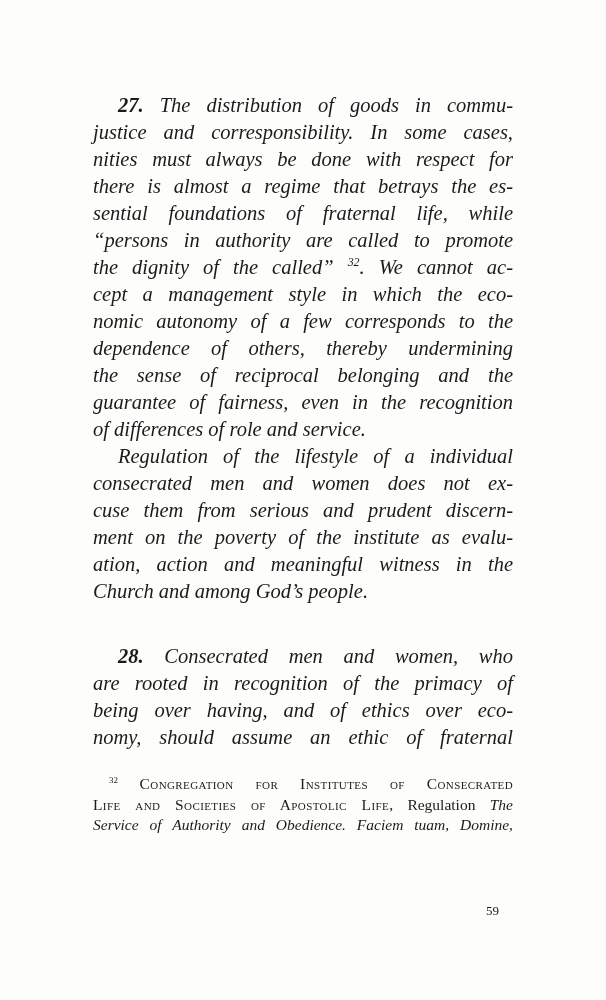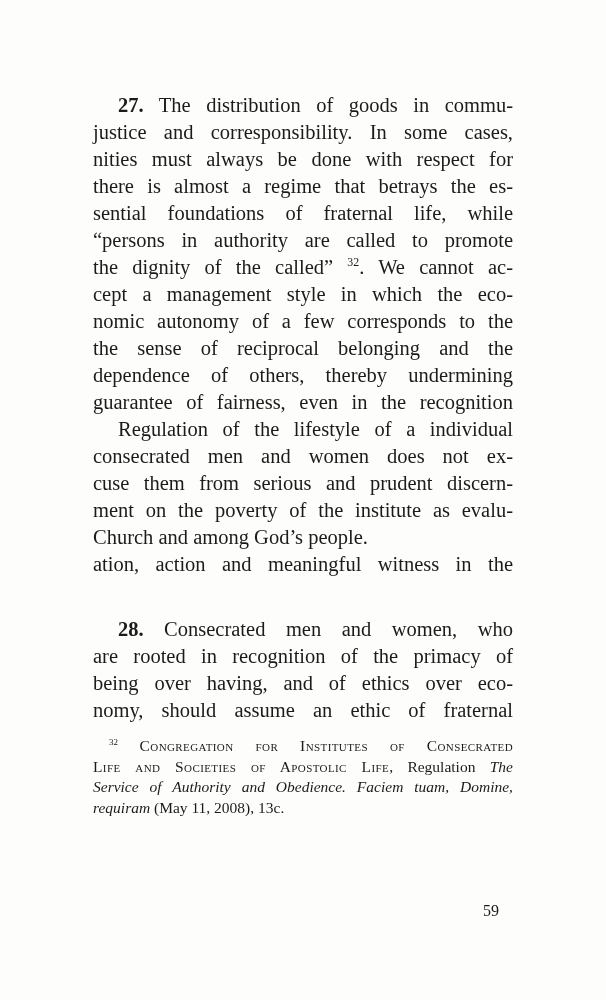--- a/index.html
+++ b/index.html
@@ -18,38 +18,39 @@
   }
   .text-block {
     position: absolute;
     left: 93px;
     top: 92px;
     width: 420px;
   }
   .para {
     font-size: 20.5px;
     line-height: 27px;
+    font-style: italic;
   }
   .para.gap {
     margin-top: 38px;
   }
   .line {
     text-align: justify;
     text-align-last: justify;
     -moz-text-align-last: justify;
   }
   .line.last {
     text-align-last: left;
     -moz-text-align-last: left;
   }
   .para .line:first-child {
     text-indent: 25px;
   }
   .footnote {
-    margin-top: 12px;
+    margin-top: 23px;
     font-size: 15.5px;
     line-height: 20.5px;
   }
   .footnote .line:first-child {
     text-indent: 16px;
   }
   .sc {
     font-variant: small-caps;
     letter-spacing: 0.4px;
   }
@@ -57,61 +58,61 @@
     font-size: 0.58em;
     vertical-align: super;
     line-height: 0;
   }
   b { font-weight: 700; }
   i { }
   .page-number {
     position: absolute;
     top: 899px;
     right: 107px;
-    font-size: 16px;
+    font-size: 13px;
     line-height: 24px;
     color: #1b1b1b;
   }
 </style>
 </head>
 <body>
 
 <div class="page">
   <div class="text-block">
     <div id="paragraphs">
         <div class="para">
           <div class="line"><b>27.</b><span> The distribution of goods in commu-</span></div>
           <div class="line"><span>justice and corresponsibility. In some cases,</span></div>
           <div class="line"><span>nities must always be done with respect for</span></div>
           <div class="line"><span>there is almost a regime that betrays the es-</span></div>
           <div class="line"><span>sential foundations of fraternal life, while</span></div>
           <div class="line"><span>“persons in authority are called to promote</span></div>
           <div class="line"><span>the dignity of the called” </span><sup>32</sup><span>. We cannot ac-</span></div>
           <div class="line"><span>cept a management style in which the eco-</span></div>
           <div class="line"><span>nomic autonomy of a few corresponds to the</span></div>
+          <div class="line"><span>dependence of others, thereby undermining</span></div>
           <div class="line"><span>the sense of reciprocal belonging and the</span></div>
-          <div class="line"><span>dependence of others, thereby undermining</span></div>
           <div class="line"><span>guarantee of fairness, even in the recognition</span></div>
+          <div class="line last"><span>of differences of role and service.</span></div>
         </div>
         <div class="para">
           <div class="line"><span>Regulation of the lifestyle of a individual</span></div>
           <div class="line"><span>consecrated men and women does not ex-</span></div>
           <div class="line"><span>cuse them from serious and prudent discern-</span></div>
           <div class="line"><span>ment on the poverty of the institute as evalu-</span></div>
+          <div class="line"><span>ation, action and meaningful witness in the</span></div>
           <div class="line last"><span>Church and among God’s people.</span></div>
-          <div class="line"><span>ation, action and meaningful witness in the</span></div>
         </div>
         <div class="para gap">
           <div class="line"><b>28.</b><span> Consecrated men and women, who</span></div>
           <div class="line"><span>are rooted in recognition of the primacy of</span></div>
           <div class="line"><span>being over having, and of ethics over eco-</span></div>
           <div class="line"><span>nomy, should assume an ethic of fraternal</span></div>
         </div>
       </div>
     <div id="footnote" class="footnote">
         <div class="line"><sup>32</sup><span> </span><span class="sc">Congregation for Institutes of Consecrated</span></div>
         <div class="line"><span class="sc">Life and Societies of Apostolic Life</span><span>, Regulation </span><i>The</i></div>
         <div class="line"><i>Service of Authority and Obedience. Faciem tuam, Domine,</i></div>
-        <div class="line last"><i>requiram</i><span> (May 11, 2008), 13c.</span></div>
       </div>
   </div>
   <div class="page-number">59</div>
 </div>
 
 </body></html>

